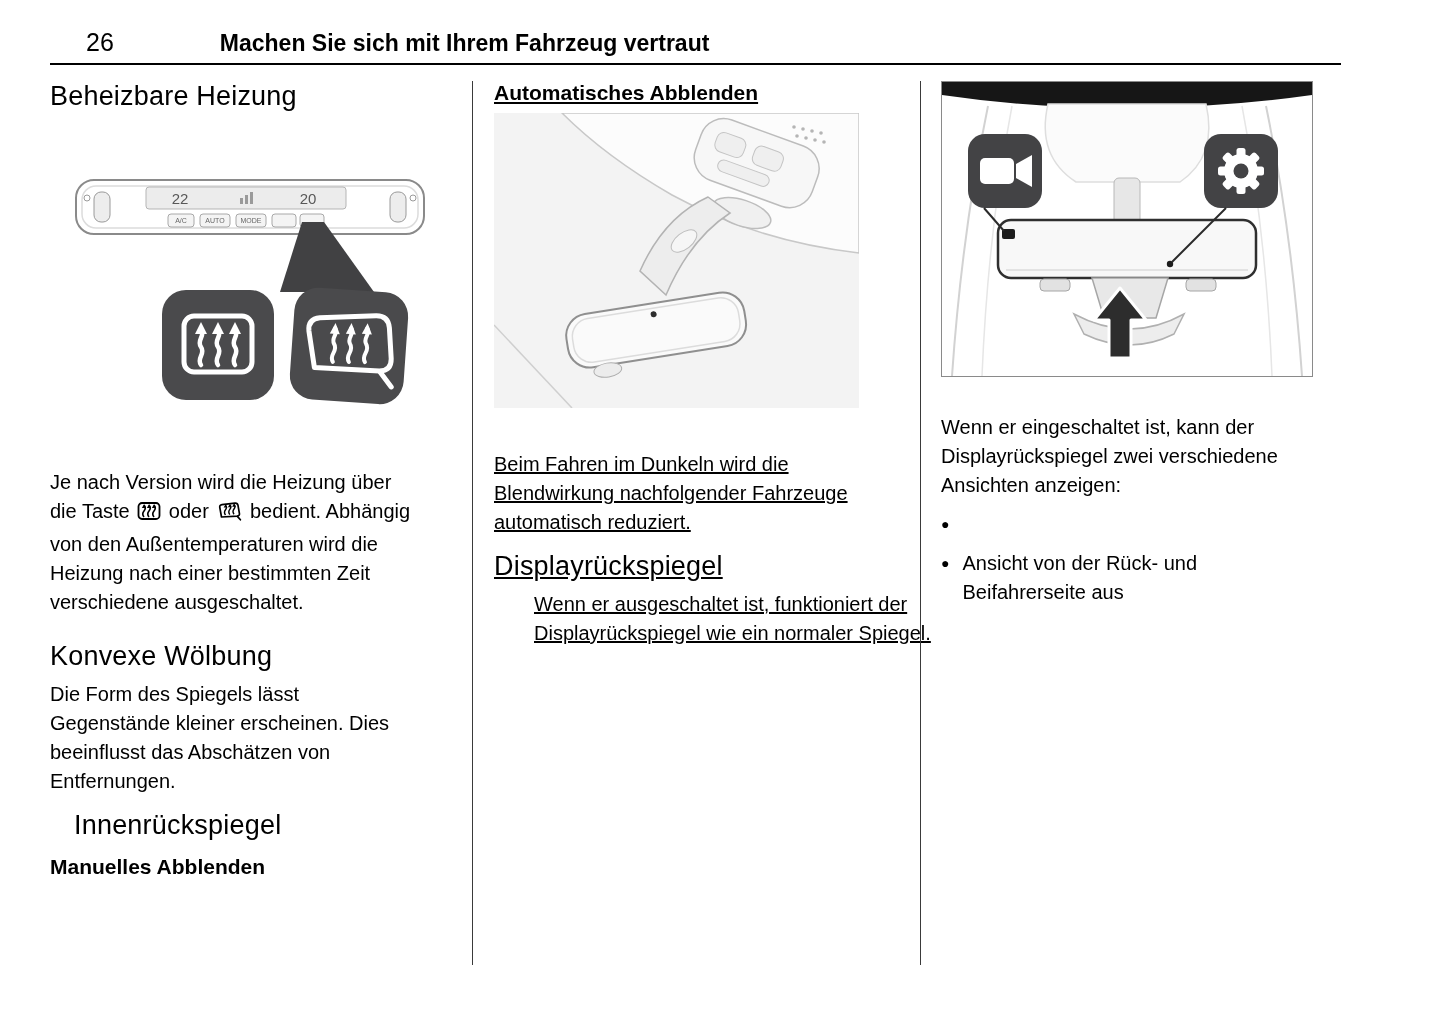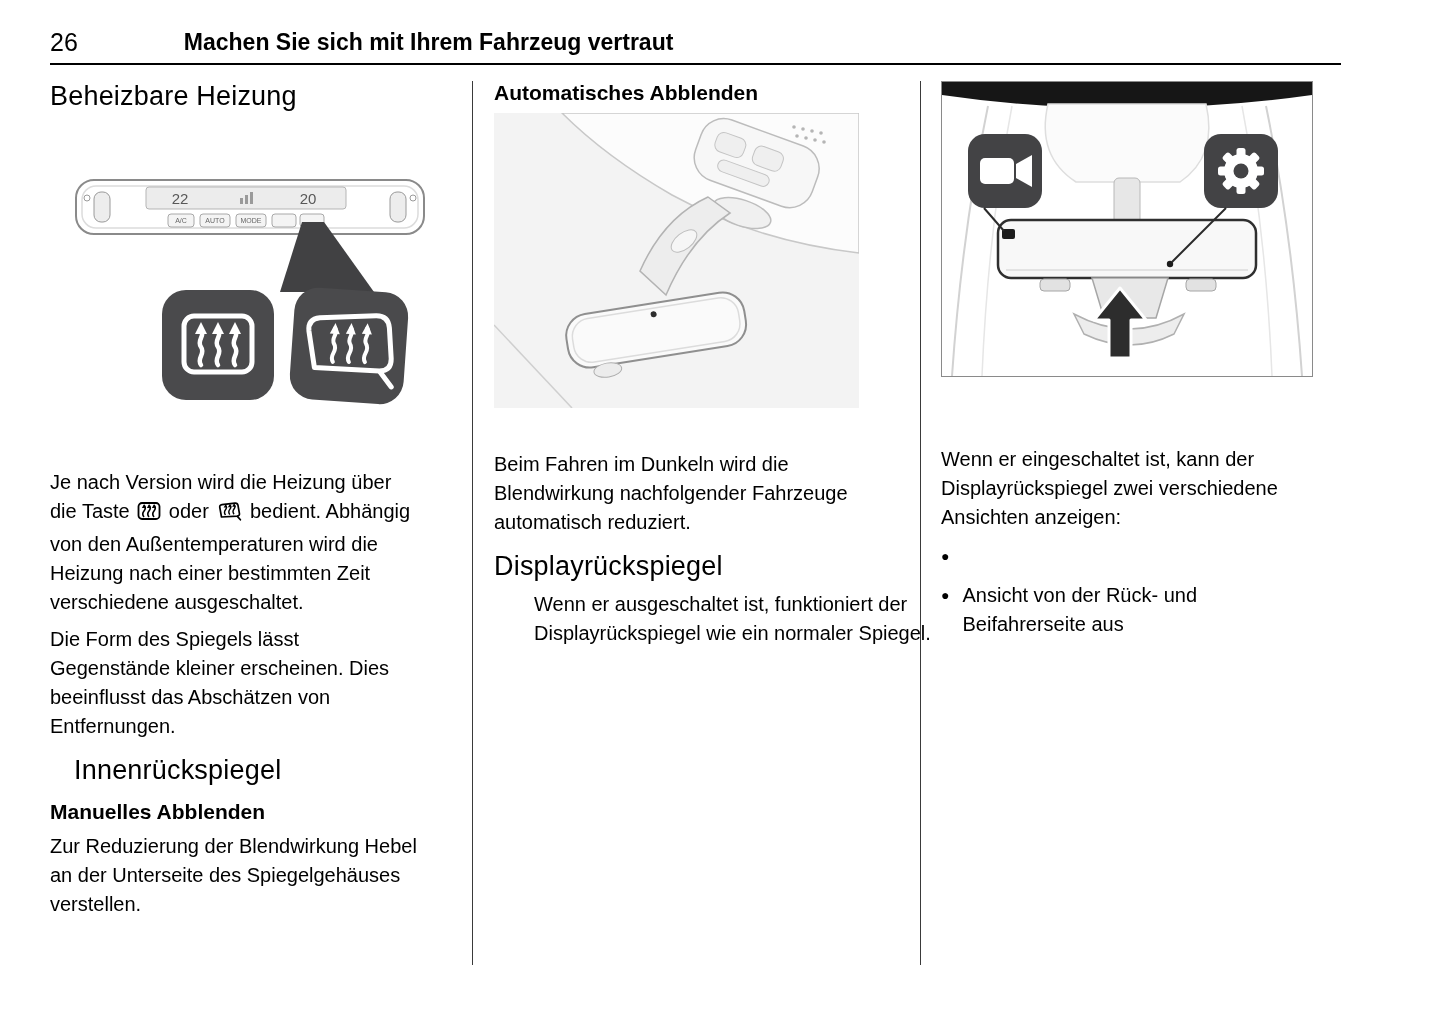--- a/index.html
+++ b/index.html
@@ -3,29 +3,29 @@
 <meta charset="utf-8">
 <style>
   * { margin:0; padding:0; box-sizing:border-box; }
   html,body { background:#fff; }
   body {
     width:1445px; height:1018px; overflow:hidden;
     font-family:"Liberation Sans", sans-serif; color:#000;
   }
   .page { position:relative; width:1445px; height:1018px; padding:28px 104px 0 50px; }
 
-  .page-header { display:flex; align-items:center; }
+  .page-header { display:flex; align-items:flex-end;margin-left:36px; }
   .page-num { font-size:25px; }
   .page-title { font-size:23px; font-weight:bold; margin-left:106px; }
   .header-rule { height:2px; background:#000; margin-top:6px; }
 
   .columns { display:flex; margin-top:16px; height:884px; }
   .vsep { width:1px; background:#3a3a3a; }
   .col1 { width:422px; }
-  .col2 { width:447px; padding-left:21px; }
+  .col2 { width:447px; padding-left:21px;text-decoration:underline; }
   .col3 { width:420px; padding-left:20px; }
 
   .h-section { font-size:27px; font-weight:400; letter-spacing:.2px; }
   .h-sub { font-size:21px; font-weight:700; }
   .body { font-size:20px; line-height:29px; }
 
   .col1 .body { width:372px; }
   .col2 .body { width:402px; }
   .col3 .body { width:398px; }
 
@@ -38,21 +38,21 @@
   .col1 .p-konvex { margin-top:8px; }
   .col1 .h2-innen { margin-top:14px;margin-left:24px; }
   .col1 .h-manuell { margin-top:14px; }
   .col1 .p-manuell { margin-top:8px; }
   .col1 .p-heiz { margin-top:50px; }
 
   .col2 .p-auto { margin-top:42px; }
   .col2 .h2-display { margin-top:14px; }
   .col2 .p-display { margin-top:8px;margin-left:40px; }
 
-  .col3 .p-display2 { margin-top:68px; }
+  .col3 .p-display2 { margin-top:36px; }
   .bullets { margin-top:8px; }
   .bullet-row { display:flex; margin-top:10px; }
   .bullet-dot { font-size:14px; line-height:29px; margin-right:13px; }
   .bullet-text { font-size:20px; line-height:29px; width:335px; }
 
   .inline-icon { display:inline-block; vertical-align:-4px; margin:0 2px; }
   svg text { font-family:"Liberation Sans", sans-serif; }
 </style>
 </head>
 <body>
@@ -150,25 +150,25 @@
           <path d="M9.5,17 q-2,-2.6 0,-5.2 q2,-2.6 0,-4.6" fill="none" stroke="#000" stroke-width="1.4"></path>
           <path d="M13.8,16.6 q-2,-2.6 0,-5.2 q2,-2.6 0,-4.6" fill="none" stroke="#000" stroke-width="1.4"></path>
           <path d="M18,16.2 q-2,-2.6 0,-5.2 q2,-2.6 0,-4.6" fill="none" stroke="#000" stroke-width="1.4"></path>
           <polygon points="7.6,9.6 11.4,9.6 9.5,6.4" fill="#000"></polygon>
           <polygon points="11.9,9.2 15.7,9.2 13.8,6" fill="#000"></polygon>
           <polygon points="16.1,8.8 19.9,8.8 18,5.6" fill="#000"></polygon>
         </svg></span>
         <span>bedient. Abhängig von den Außentemperaturen wird die Heizung nach einer bestimmten Zeit verschiedene ausgeschaltet.</span>
       </p>
 
+      <h2 class="h-section h2-konvex">Konvexe Wölbung</h2>
       <p class="body p-konvex">Die Form des Spiegels lässt Gegenstände kleiner erscheinen. Dies beeinflusst das Abschätzen von Entfernungen.</p>
 
       <h2 class="h-section h2-innen">Innenrückspiegel</h2>
       <h3 class="h-sub h-manuell">Manuelles Abblenden</h3>
-      <p class="body p-manuell">Zur Reduzierung der Blendwirkung Hebel an der Unterseite des Spiegelgehäuses verstellen.</p>
     </section>
 
     <div class="vsep"></div>
 
     <section class="col2">
       <h3 class="h-sub">Automatisches Abblenden</h3>
 
       <figure class="fig-mirror">
         <svg width="365" height="295" viewBox="0 0 365 295">
           <rect width="365" height="295" fill="#f3f3f3"></rect>

